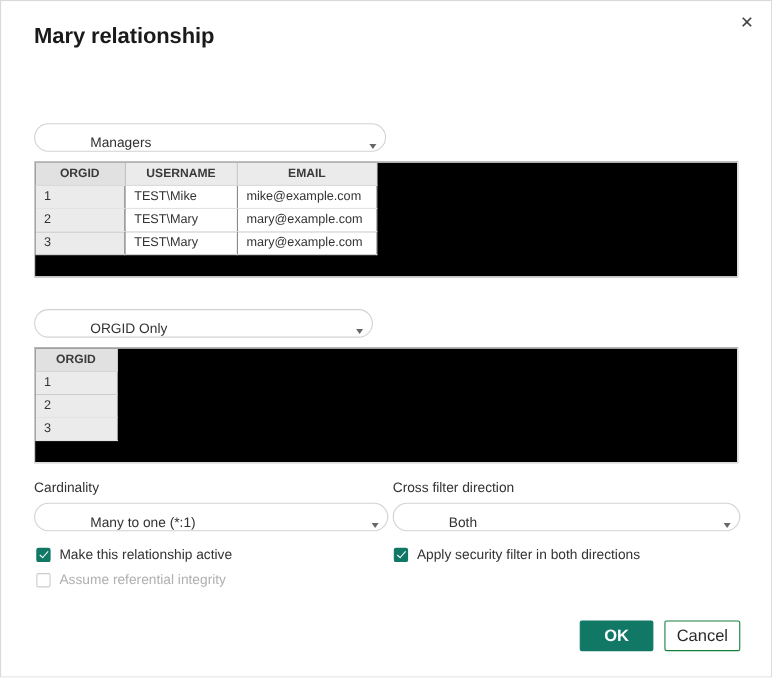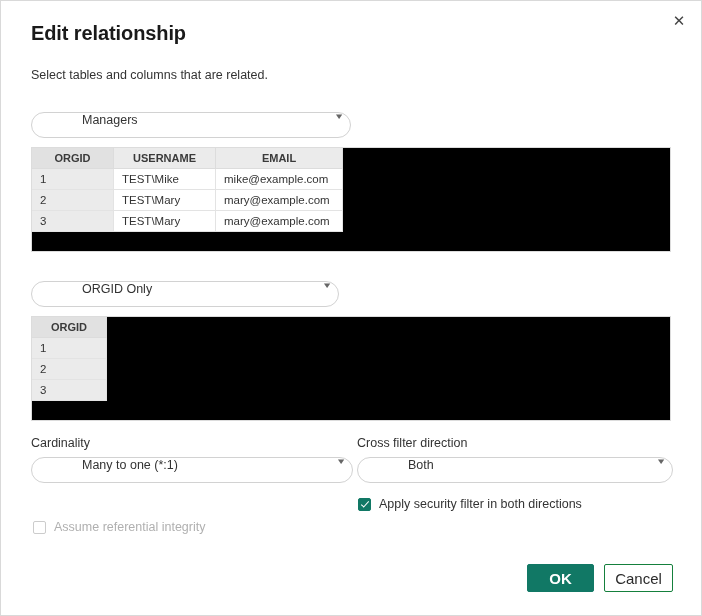--- a/index.html
+++ b/index.html
@@ -57,21 +57,21 @@
 
   
   .combo {
     position: absolute;
     box-sizing: border-box;
     height: 26px;
     background: #ffffff;
     border: 1px solid #d2d2d2;
     border-radius: 13px;
     display: flex;
-    align-items: flex-start;
+    align-items: flex-end;
     cursor: pointer;
     padding-left: 40px;
   }
   .combo .combo-text {
     flex: 1 1 auto;
     padding-left: 10px;
     font-size: 12.5px;
     color: #333333;
     white-space: nowrap;
     overflow: hidden;
@@ -233,22 +233,21 @@
     border: 1px solid #15803d;
   }
 </style>
 </head>
 <body>
 
 <div class="dialog">
 
   <button class="close-btn">✕</button>
 
-  <div class="title">Edit relationship</div>
-  <div class="subtitle">Select tables and columns that are related.</div>
+  <div class="title">Mary relationship</div>
 
   <div class="combo" id="combo-table1">
     <span class="combo-text">Managers</span>
     <span class="chevron">▼</span>
   </div>
 
   <div class="preview" id="preview-1">
     <table class="grid" id="grid-1">
       <thead>
         <tr>
@@ -308,20 +307,24 @@
     <span class="combo-text">Many to one (*:1)</span>
     <span class="chevron">▼</span>
   </div>
 
   <div class="field-label" id="label-crossfilter">Cross filter direction</div>
   <div class="combo" id="combo-crossfilter">
     <span class="combo-text">Both</span>
     <span class="chevron">▼</span>
   </div>
 
+  <div class="checkrow" id="chk-active">
+    <span class="cbox checked"></span>
+    <span class="check-label">Make this relationship active</span>
+  </div>
 
   <div class="checkrow" id="chk-security">
     <span class="cbox checked"></span>
     <span class="check-label">Apply security filter in both directions</span>
   </div>
 
   <div class="checkrow disabled" id="chk-integrity">
     <span class="cbox unchecked"></span>
     <span class="check-label">Assume referential integrity</span>
   </div>

